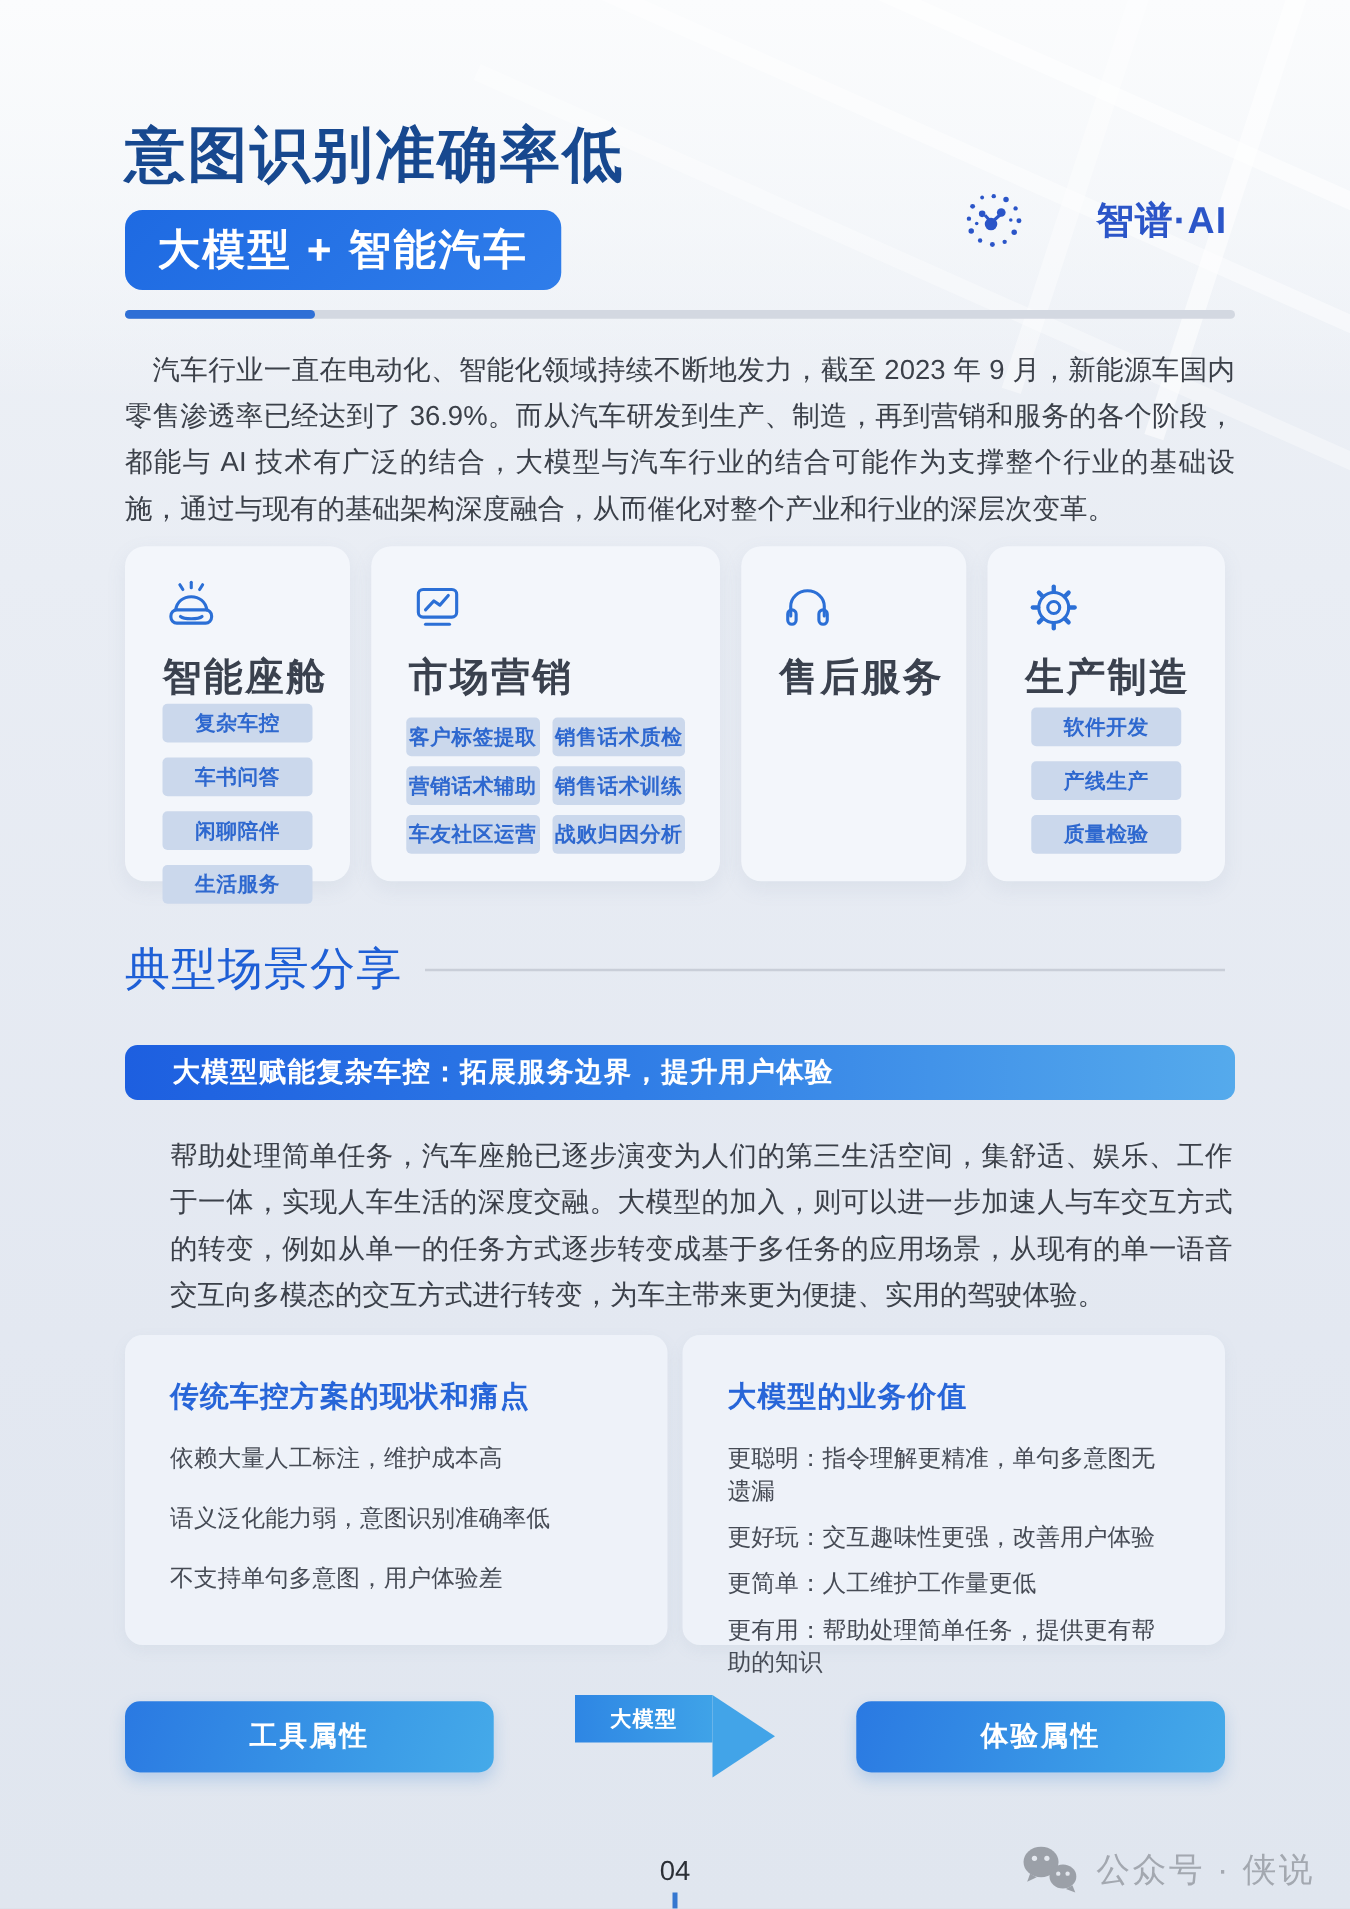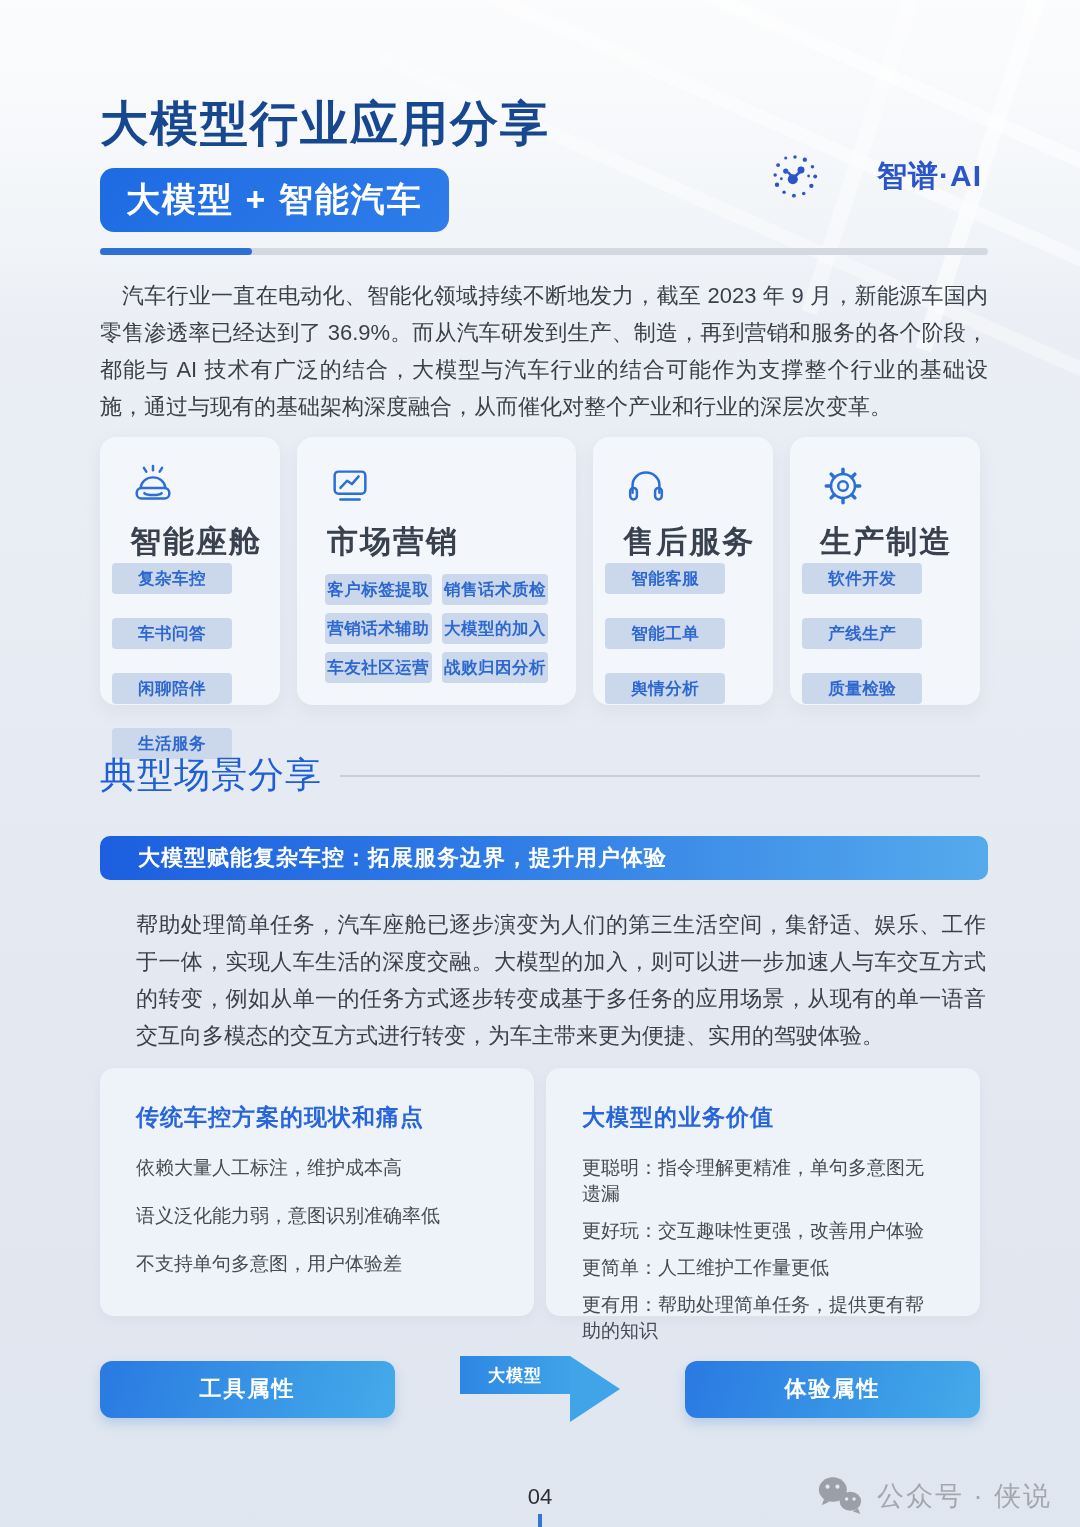--- a/index.html
+++ b/index.html
@@ -45,21 +45,21 @@
   
   .domains { margin-top:12px; display:flex; gap:17px; }
   .domain-card {
     background:#f3f6fb; border-radius:16px; height:268px; padding:26px 0 22px 0;
     box-shadow:0 6px 16px rgba(120,140,170,.10);
     display:flex; flex-direction:column;
   }
   .domain-card .icon-wrap { margin-left:30px; height:46px; }
   .domain-card h2 { margin:12px 0 0 30px; font-size:31px; font-weight:bold; color:#3a414e; letter-spacing:2px; }
   .card-1 { width:181px; } .card-2 { width:281px; } .card-3 { width:181px; } .card-4 { width:191px; }
-  .chips { margin-top:auto; display:flex; flex-direction:column; gap:24px;padding-left:12px; }
+  .chips { margin-top:auto; display:flex; flex-direction:column; align-items:center; gap:12px; }
   .chips-grid { margin-top:auto; display:grid; grid-template-columns:1fr 1fr; gap:8px 10px; padding:0 28px; }
   .chip {
     display:flex; align-items:center; justify-content:center;
     height:31px; border-radius:4px; background:#cbd8ec;
     color:#2e68cf; font-size:16.5px; font-weight:bold; letter-spacing:.5px;
   }
   .chips .chip { width:120px; }
 
   
   .section-head { margin-top:46px; display:flex; align-items:center; }
@@ -114,21 +114,21 @@
   .watermark-text { font-size:27px; color:#a3a8b0; letter-spacing:2px; }
 </style>
 </head>
 <body>
 
 <div class="page">
   <div class="bg-photo"></div>
 
   <div class="content">
     
-    <div class="title">大模型行业应用分享</div>
+    <div class="title">意图识别准确率低</div>
     <div class="badge">大模型 + 智能汽车</div>
     <div class="title-underline">
         <div class="accent"></div>
       </div>
 
     <div class="brand">
       <svg width="48" height="48" viewBox="0 0 44 44">
         <g fill="#2b55c8">
           <circle cx="20" cy="25" r="4.6"></circle>
             <circle cx="27.5" cy="16.5" r="3.2"></circle>
@@ -186,40 +186,35 @@
             <rect x="8" y="9" width="32" height="23" rx="4"></rect>
             <polyline points="14 26 21 18.5 26 22 33 14"></polyline>
             <path d="M14 38h20"></path>
           </svg>
         </div>
         <h2>市场营销</h2>
         <div class="chips-grid">
           <div class="chip">客户标签提取</div>
           <div class="chip">销售话术质检</div>
           <div class="chip">营销话术辅助</div>
-          <div class="chip">大模型的加入</div>
+          <div class="chip">销售话术训练</div>
           <div class="chip">车友社区运营</div>
           <div class="chip">战败归因分析</div>
         </div>
       </div>
 
       <div class="domain-card card-3">
         <div class="icon-wrap">
           <svg width="46" height="46" viewBox="0 0 48 48" fill="none" stroke="#2b6fd6" stroke-width="2.6" stroke-linecap="round" stroke-linejoin="round">
             <path d="M10 31v-8a14 13 0 0 1 28 0v8"></path>
             <rect x="7.5" y="26" width="7" height="12" rx="3.5"></rect>
             <rect x="33.5" y="26" width="7" height="12" rx="3.5"></rect>
           </svg>
         </div>
         <h2>售后服务</h2>
-        <div class="chips">
-          <div class="chip">智能客服</div>
-          <div class="chip">智能工单</div>
-          <div class="chip">舆情分析</div>
-        </div>
       </div>
 
       <div class="domain-card card-4">
         <div class="icon-wrap">
           <svg width="46" height="46" viewBox="0 0 48 48" fill="none" stroke="#2b6fd6" stroke-width="2.6" stroke-linecap="round" stroke-linejoin="round">
             <circle cx="24" cy="24" r="12.5"></circle>
             <circle cx="24" cy="24" r="5"></circle>
             <g stroke-width="3.6">
               <path d="M37 24h4.5"></path>
                 <path d="M33.2 33.2l3.2 3.2"></path>

